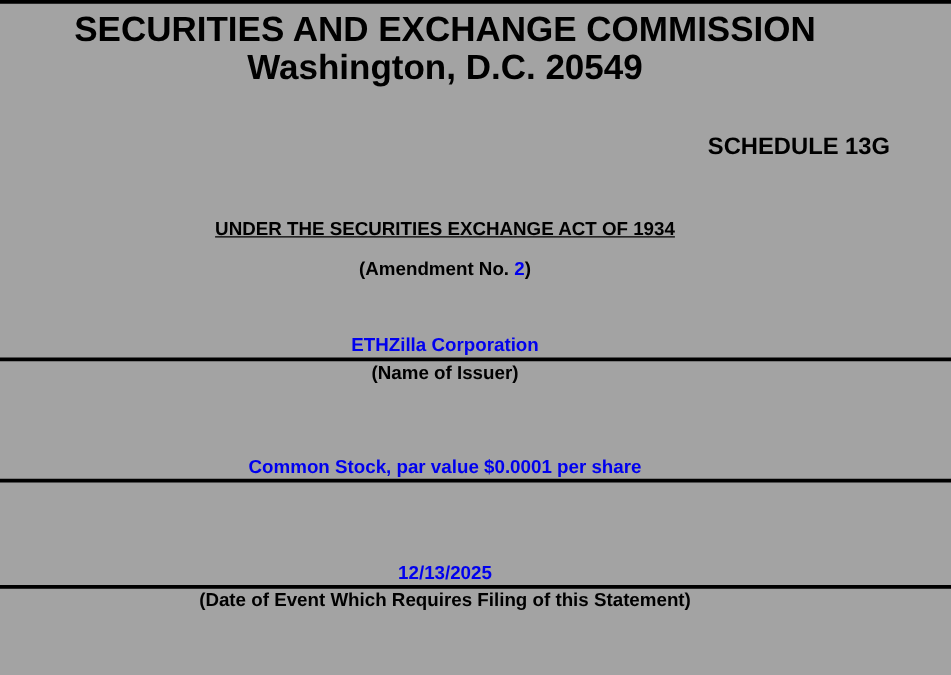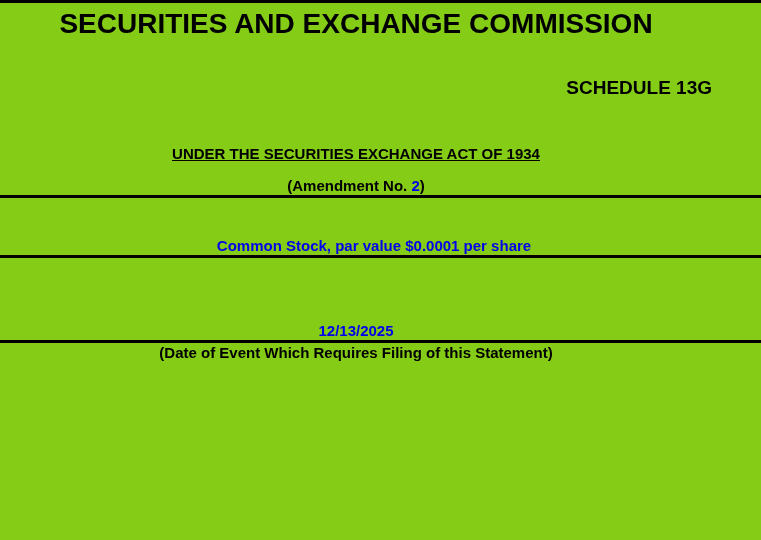--- a/index.html
+++ b/index.html
@@ -4,21 +4,21 @@
 <style>
   html, body {
     margin: 0;
     padding: 0;
     background: #ffffff;
   }
   .page {
     position: relative;
     width: 761px;
     height: 540px;
-    background: #84cc16;
+    background: #a3a3a3;
     overflow: hidden;
     font-family: "Liberation Sans", "DejaVu Sans", sans-serif;
     font-weight: bold;
     color: #000000;
   }
   hr.rule {
     border: 0;
     border-top: 3px solid #000000;
     margin: 0;
     width: 761px;
@@ -50,43 +50,46 @@
     text-align: right;
   }
   .body-line {
     font-size: 15px;
     line-height: 18px;
   }
   .act { margin-top: 46px; text-decoration: underline; }
   .amendment { margin-top: 14px; }
   .value-issuer { margin-top: 43px; }
   .label-line { margin-top: 1px; }
-  .value-class { margin-top: 39px; padding-left: 18px; }
+  .value-class { margin-top: 57px; }
   .value-date { margin-top: 64px; }
   .blue { color: #0000EE; }
 </style>
 </head>
 <body>
 
 <div class="page">
 
   <hr class="rule rule-top">
 
   <div class="txt agency">SECURITIES AND EXCHANGE COMMISSION</div>
 
+  <div class="txt location">Washington, D.C. 20549</div>
 
   <div class="txt schedule">SCHEDULE 13G</div>
 
   <div class="txt body-line act">UNDER THE SECURITIES EXCHANGE ACT OF 1934</div>
 
   <div class="txt body-line amendment"><span>(Amendment No. </span><span class="blue">2</span><span>)</span></div>
 
+  <div class="txt body-line value-issuer blue">ETHZilla Corporation</div>
 
   <hr class="rule rule-issuer">
 
+  <div class="txt body-line label-line">(Name of Issuer)</div>
 
   <div class="txt body-line value-class blue">Common Stock, par value $0.0001 per share</div>
 
   <hr class="rule rule-class">
 
 
   <div class="txt body-line value-date blue">12/13/2025</div>
 
   <hr class="rule rule-date">
 

